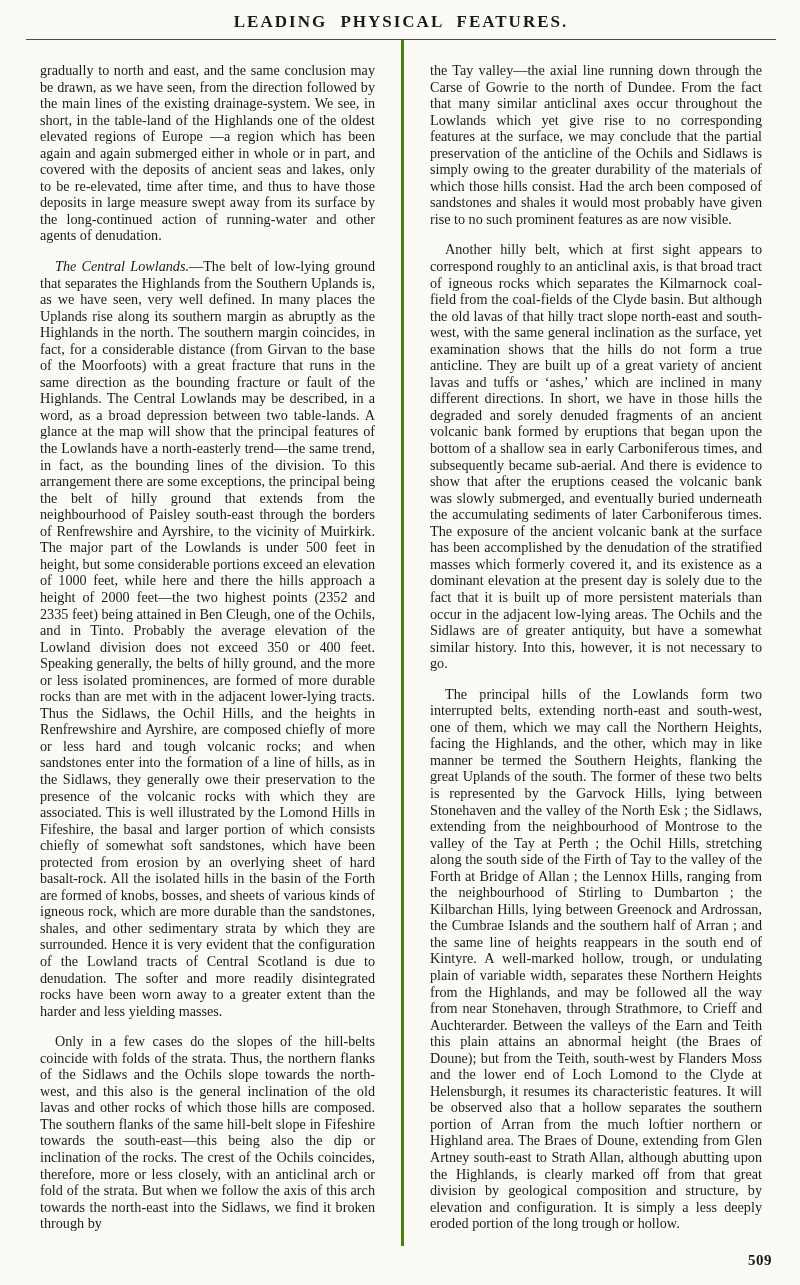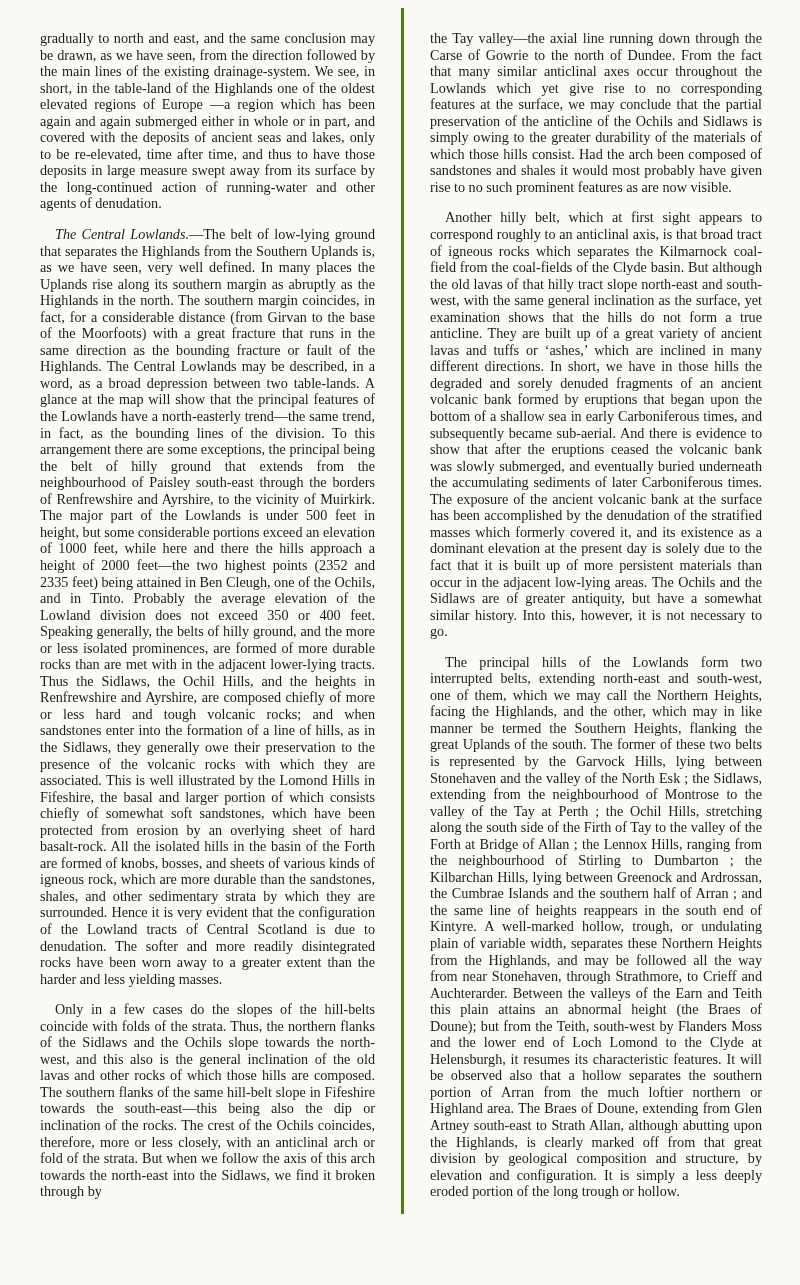--- a/index.html
+++ b/index.html
@@ -65,20 +65,21 @@
     font-weight: bold;
     font-size: 15px;
     letter-spacing: 0.5px;
   }
 </style>
 </head>
 <body>
 
 <div class="page">
 
+  <div class="running-head">LEADING PHYSICAL FEATURES.</div>
 
   <div class="columns">
 
     <div class="col col-left">
       <p class="para cont"><span>gradually to north and east, and the same conclusion may be drawn, as we have seen, from the direction followed by the main lines of the existing drainage-system.  We see, in short, in the table-land of the Highlands one of the oldest elevated regions of Europe —a region which has been again and again submerged either in whole or in part, and covered with the deposits of ancient seas and lakes, only to be re-elevated, time after time, and thus to have those deposits in large measure swept away from its surface by the long-continued action of running-water and other agents of denudation.</span></p>
 
       <p class="para indent"><i>The Central Lowlands.</i><span>—The belt of low-lying ground that separates the Highlands from the Southern Uplands is, as we have seen, very well defined.  In many places the Uplands rise along its southern margin as abruptly as the Highlands in the north.  The southern margin coincides, in fact, for a considerable distance (from Girvan to the base of the Moorfoots) with a great fracture that runs in the same direction as the bounding fracture or fault of the Highlands. The Central Lowlands may be described, in a word, as a broad depression between two table-lands.  A glance at the map will show that the principal features of the Lowlands have a north-easterly trend—the same trend, in fact, as the bounding lines of the division.  To this arrangement there are some exceptions, the principal being the belt of hilly ground that extends from the neighbourhood of Paisley south-east through the borders of Renfrewshire and Ayrshire, to the vicinity of Muirkirk.  The major part of the Lowlands is under 500 feet in height, but some considerable portions exceed an elevation of 1000 feet, while here and there the hills approach a height of 2000 feet—the two highest points (2352 and 2335 feet) being attained in Ben Cleugh, one of the Ochils, and in Tinto.  Probably the average elevation of the Lowland division does not exceed 350 or 400 feet.  Speaking generally, the belts of hilly ground, and the more or less isolated prominences, are formed of more durable rocks than are met with in the adjacent lower-lying tracts.  Thus the Sidlaws, the Ochil Hills, and the heights in Renfrewshire and Ayrshire, are composed chiefly of more or less hard and tough volcanic rocks; and when sandstones enter into the formation of a line of hills, as in the Sidlaws, they generally owe their preservation to the presence of the volcanic rocks with which they are associated.  This is well illustrated by the Lomond Hills in Fifeshire, the basal and larger portion of which consists chiefly of somewhat soft sandstones, which have been protected from erosion by an overlying sheet of hard basalt-rock.  All the isolated hills in the basin of the Forth are formed of knobs, bosses, and sheets of various kinds of igneous rock, which are more durable than the sandstones, shales, and other sedimentary strata by which they are surrounded. Hence it is very evident that the configuration of the Lowland tracts of Central Scotland is due to denudation.  The softer and more readily disintegrated rocks have been worn away to a greater extent than the harder and less yielding masses.</span></p>
 
       <p class="para indent"><span>Only in a few cases do the slopes of the hill-belts coincide with folds of the strata.  Thus, the northern flanks of the Sidlaws and the Ochils slope towards the north-west, and this also is the general inclination of the old lavas and other rocks of which those hills are composed.  The southern flanks of the same hill-belt slope in Fifeshire towards the south-east—this being also the dip or inclination of the rocks.  The crest of the Ochils coincides, therefore, more or less closely, with an anticlinal arch or fold of the strata.  But when we follow the axis of this arch towards the north-east into the Sidlaws, we find it broken through by</span></p>
     </div>
@@ -86,14 +87,17 @@
     <div class="col col-right">
       <p class="para cont"><span>the Tay valley—the axial line running down through the Carse of Gowrie to the north of Dundee.  From the fact that many similar anticlinal axes occur throughout the Lowlands which yet give rise to no corresponding features at the surface, we may conclude that the partial preservation of the anticline of the Ochils and Sidlaws is simply owing to the greater durability of the materials of which those hills consist.  Had the arch been composed of sandstones and shales it would most probably have given rise to no such prominent features as are now visible.</span></p>
 
       <p class="para indent"><span>Another hilly belt, which at first sight appears to correspond roughly to an anticlinal axis, is that broad tract of igneous rocks which separates the Kilmarnock coal-field from the coal-fields of the Clyde basin.  But although the old lavas of that hilly tract slope north-east and south-west, with the same general inclination as the surface, yet examination shows that the hills do not form a true anticline.  They are built up of a great variety of ancient lavas and tuffs or ‘ashes,’ which are inclined in many different directions.  In short, we have in those hills the degraded and sorely denuded fragments of an ancient volcanic bank formed by eruptions that began upon the bottom of a shallow sea in early Carboniferous times, and subsequently became sub-aerial.  And there is evidence to show that after the eruptions ceased the volcanic bank was slowly submerged, and eventually buried underneath the accumulating sediments of later Carboniferous times.  The exposure of the ancient volcanic bank at the surface has been accomplished by the denudation of the stratified masses which formerly covered it, and its existence as a dominant elevation at the present day is solely due to the fact that it is built up of more persistent materials than occur in the adjacent low-lying areas. The Ochils and the Sidlaws are of greater antiquity, but have a somewhat similar history.  Into this, however, it is not necessary to go.</span></p>
 
       <p class="para indent"><span>The principal hills of the Lowlands form two interrupted belts, extending north-east and south-west, one of them, which we may call the Northern Heights, facing the Highlands, and the other, which may in like manner be termed the Southern Heights, flanking the great Uplands of the south.  The former of these two belts is represented by the Garvock Hills, lying between Stonehaven and the valley of the North Esk ; the Sidlaws, extending from the neighbourhood of Montrose to the valley of the Tay at Perth ; the Ochil Hills, stretching along the south side of the Firth of Tay to the valley of the Forth at Bridge of Allan ; the Lennox Hills, ranging from the neighbourhood of Stirling to Dumbarton ; the Kilbarchan Hills, lying between Greenock and Ardrossan, the Cumbrae Islands and the southern half of Arran ; and the same line of heights reappears in the south end of Kintyre.  A well-marked hollow, trough, or undulating plain of variable width, separates these Northern Heights from the Highlands, and may be followed all the way from near Stonehaven, through Strathmore, to Crieff and Auchterarder.  Between the valleys of the Earn and Teith this plain attains an abnormal height (the Braes of Doune); but from the Teith, south-west by Flanders Moss and the lower end of Loch Lomond to the Clyde at Helensburgh, it resumes its characteristic features. It will be observed also that a hollow separates the southern portion of Arran from the much loftier northern or Highland area.  The Braes of Doune, extending from Glen Artney south-east to Strath Allan, although abutting upon the Highlands, is clearly marked off from that great division by geological composition and structure, by elevation and configuration.  It is simply a less deeply eroded portion of the long trough or hollow.</span></p>
     </div>
 
   </div>
 
+  <div class="footer-row">
+    <span class="page-number">509</span>
+  </div>
 
 </div>
 
 </body></html>

